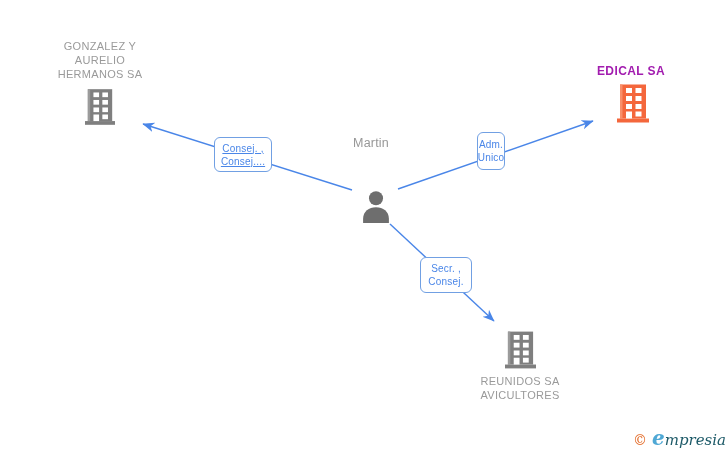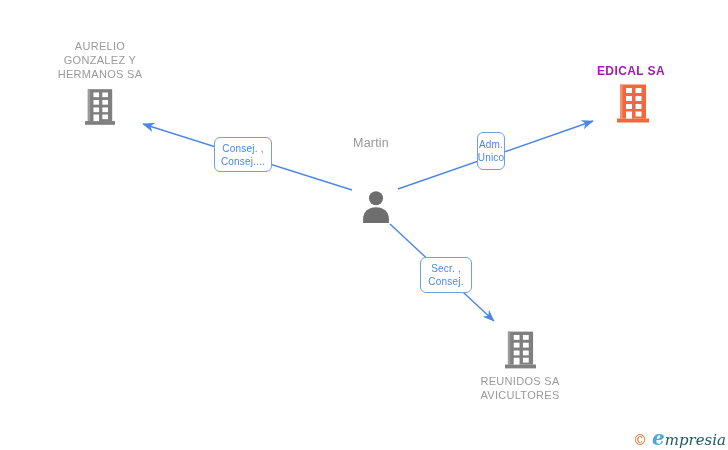--- a/index.html
+++ b/index.html
@@ -39,22 +39,22 @@
       <marker id="arrow" viewBox="0 0 10 8" refX="8.5" refY="4" markerWidth="9.5" markerHeight="8.5" orient="auto-start-reverse">
         <path d="M0,0.4 L9,4 L0,7.6 L2.6,4 Z" fill="#4a86e8"></path>
       </marker>
     </defs>
     <line x1="352" y1="190" x2="143" y2="124" stroke="#4a86e8" stroke-width="1.4" marker-end="url(#arrow)"></line>
     <line x1="398" y1="189" x2="593" y2="121" stroke="#4a86e8" stroke-width="1.4" marker-end="url(#arrow)"></line>
     <line x1="390" y1="224" x2="494" y2="321" stroke="#4a86e8" stroke-width="1.4" marker-end="url(#arrow)"></line>
   </svg>
 
   <div class="node-label" style="left:20px;top:39px;width:160px;">
+    <div>GONZALEZ Y</div>
     <div>AURELIO</div>
-    <div>GONZALEZ Y</div>
     <div>HERMANOS SA</div>
   </div>
   <div class="icon-wrap" style="left:85px;top:89px;">
     <svg width="30" height="36" viewBox="0 0 32 38">
       <rect x="0" y="34" width="32" height="4" fill="#7f7f7f"></rect>
       <rect x="3" y="0" width="26" height="34" fill="#7f7f7f"></rect>
       <rect x="3" y="0" width="2.5" height="34" fill="#9b9b9b"></rect>
       <rect x="9" y="3.5" width="6" height="5" fill="#ffffff"></rect>
       <rect x="18.5" y="3.5" width="6" height="5" fill="#ffffff"></rect>
       <rect x="9" y="11.5" width="6" height="5" fill="#ffffff"></rect>
@@ -108,21 +108,21 @@
       <rect x="18.5" y="19.5" width="6" height="5" fill="#ffffff"></rect>
       <rect x="9" y="27" width="6" height="7" fill="#ffffff"></rect>
       <rect x="18.5" y="27" width="6" height="5" fill="#ffffff"></rect>
     </svg>
   </div>
   <div class="node-label" style="left:440px;top:374px;width:160px;">
     <div>REUNIDOS SA</div>
     <div>AVICULTORES</div>
   </div>
 
-  <div class="edge-label" style="left:214px;top:137px;width:58px;height:35px;">
+  <div class="edge-label" style="left:214px;top:137px;width:58px;height:35px;text-decoration:underline;">
     <div>Consej. ,</div>
     <div>Consej....</div>
   </div>
   <div class="edge-label" style="left:477px;top:132px;width:28px;height:38px;">
     <div>Adm.</div>
     <div>Unico</div>
   </div>
   <div class="edge-label" style="left:420px;top:257px;width:52px;height:36px;align-items:center;">
     <div>Secr. ,</div>
     <div>Consej.</div>

